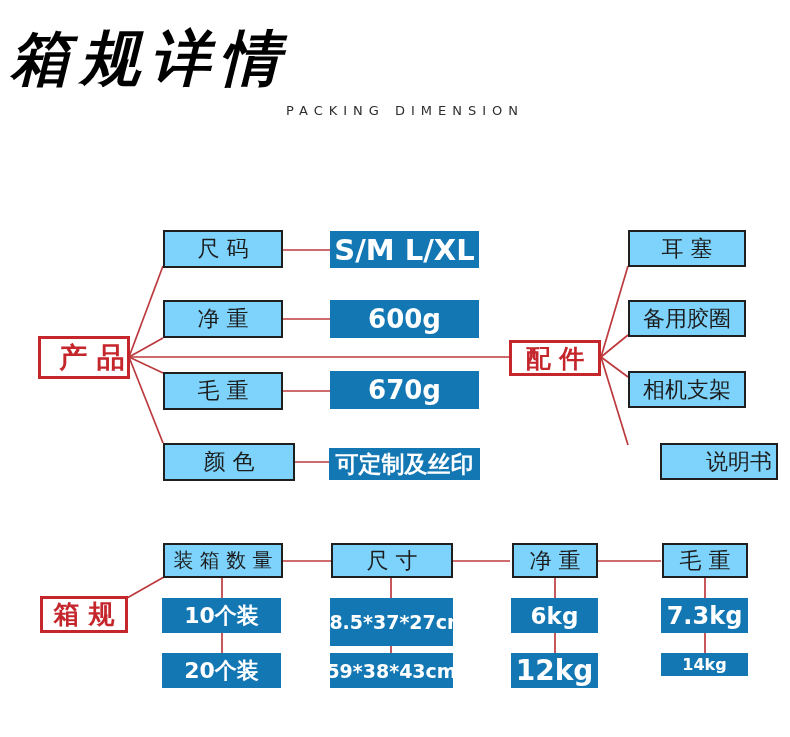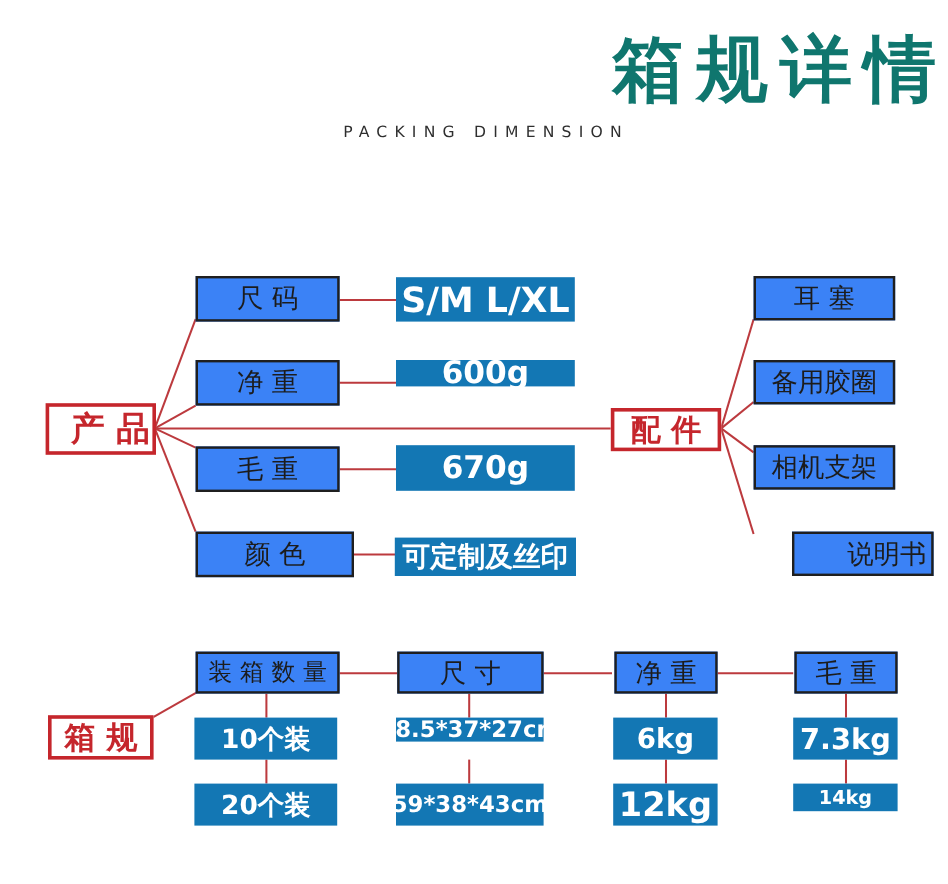--- a/index.html
+++ b/index.html
@@ -7,39 +7,39 @@
     --line:#bc3a3e;
     --blue:#1377b4;
     --ink:#1c1c1c;
   }
   html,body{margin:0;padding:0;background:#fff;}
   .page{
     position:relative;width:790px;height:737px;background:#ffffff;
     font-family:"DejaVu Sans", sans-serif;overflow:hidden;
   }
   .title{
-    position:absolute;top:22px;left:0;width:100%;text-align:right;
-    font-size:60px;line-height:72px;font-weight:900;color:#0f766e;
-    letter-spacing:10px;padding-left:10px;box-sizing:border-box;
+    position:absolute;top:22px;left:0;width:100%;text-align:left;
+    font-size:60px;line-height:72px;font-weight:900;color:#000000;
+    letter-spacing:10px;padding-left:10px;box-sizing:border-box;font-style:italic;
   }
   .subtitle{
     position:absolute;top:103px;left:0;width:100%;text-align:center;
     font-size:13px;font-weight:400;color:#2e2e2e;letter-spacing:6px;
     padding-left:20px;box-sizing:border-box;
   }
   .box{
     position:absolute;display:flex;align-items:center;justify-content:center;
     box-sizing:border-box;white-space:nowrap;
   }
   .root-box{
     border:3px solid var(--red);color:var(--red);
     font-weight:bold;background:#fff;font-size:26px;z-index:2;
   }
   .label-box{
-    border:2px solid #1f1f1f;background:#3b82f6;color:var(--ink);
+    border:2px solid #1f1f1f;background:#7dd3fc;color:var(--ink);
     font-size:22px;z-index:2;
   }
   .value-box{
     background:var(--blue);color:#ffffff;font-weight:bold;
     font-size:29px;z-index:2;
   }
   svg.lines{position:absolute;left:0;top:0;z-index:1;pointer-events:none;}
   svg.lines line{stroke:var(--line);stroke-width:1.7;}
 </style>
 </head>
@@ -85,40 +85,40 @@
   </svg>
 
   <div class="box root-box" style="left:38px;top:336px;width:92px;height:43px;font-size:28px;padding-left:16px;">产 品</div>
 
   <div class="box label-box" style="left:163px;top:230px;width:120px;height:38px;">尺 码</div>
   <div class="box label-box" style="left:163px;top:300px;width:120px;height:38px;">净 重</div>
   <div class="box label-box" style="left:163px;top:372px;width:120px;height:38px;">毛 重</div>
   <div class="box label-box" style="left:163px;top:443px;width:132px;height:38px;">颜 色</div>
 
   <div class="box value-box" style="left:330px;top:231px;width:149px;height:37px;">S/M  L/XL</div>
-  <div class="box value-box" style="left:330px;top:300px;width:149px;height:22px;font-size:26px;">600g</div>
+  <div class="box value-box" style="left:330px;top:300px;width:149px;height:38px;font-size:26px;">600g</div>
   <div class="box value-box" style="left:330px;top:371px;width:149px;height:38px;font-size:26px;">670g</div>
   <div class="box value-box" style="left:329px;top:448px;width:151px;height:32px;font-size:23px;">可定制及丝印</div>
 
   <div class="box root-box" style="left:509px;top:340px;width:92px;height:36px;font-size:25px;">配 件</div>
 
   <div class="box label-box" style="left:628px;top:230px;width:118px;height:37px;">耳 塞</div>
   <div class="box label-box" style="left:628px;top:300px;width:118px;height:37px;">备用胶圈</div>
   <div class="box label-box" style="left:628px;top:371px;width:118px;height:37px;">相机支架</div>
   <div class="box label-box" style="left:660px;top:443px;width:118px;height:37px;padding-left:40px;">说明书</div>
 
   <div class="box root-box" style="left:40px;top:596px;width:88px;height:37px;">箱 规</div>
 
   <div class="box label-box" style="left:163px;top:543px;width:120px;height:35px;font-size:20px;">装 箱 数 量</div>
   <div class="box label-box" style="left:331px;top:543px;width:122px;height:35px;">尺 寸</div>
   <div class="box label-box" style="left:512px;top:543px;width:86px;height:35px;">净 重</div>
   <div class="box label-box" style="left:662px;top:543px;width:86px;height:35px;">毛 重</div>
 
   <div class="box value-box" style="left:162px;top:598px;width:119px;height:35px;font-size:22px;">10个装</div>
-  <div class="box value-box" style="left:330px;top:598px;width:123px;height:20px;font-size:19px;">48.5*37*27cm</div>
+  <div class="box value-box" style="left:330px;top:598px;width:123px;height:48px;font-size:19px;">48.5*37*27cm</div>
   <div class="box value-box" style="left:511px;top:598px;width:87px;height:35px;font-size:23px;">6kg</div>
   <div class="box value-box" style="left:661px;top:598px;width:87px;height:35px;font-size:24px;">7.3kg</div>
 
   <div class="box value-box" style="left:162px;top:653px;width:119px;height:35px;font-size:22px;">20个装</div>
   <div class="box value-box" style="left:330px;top:653px;width:123px;height:35px;font-size:19px;">59*38*43cm</div>
   <div class="box value-box" style="left:511px;top:653px;width:87px;height:35px;font-size:28px;">12kg</div>
   <div class="box value-box" style="left:661px;top:653px;width:87px;height:23px;font-size:16px;">14kg</div>
 
 </div>
 

